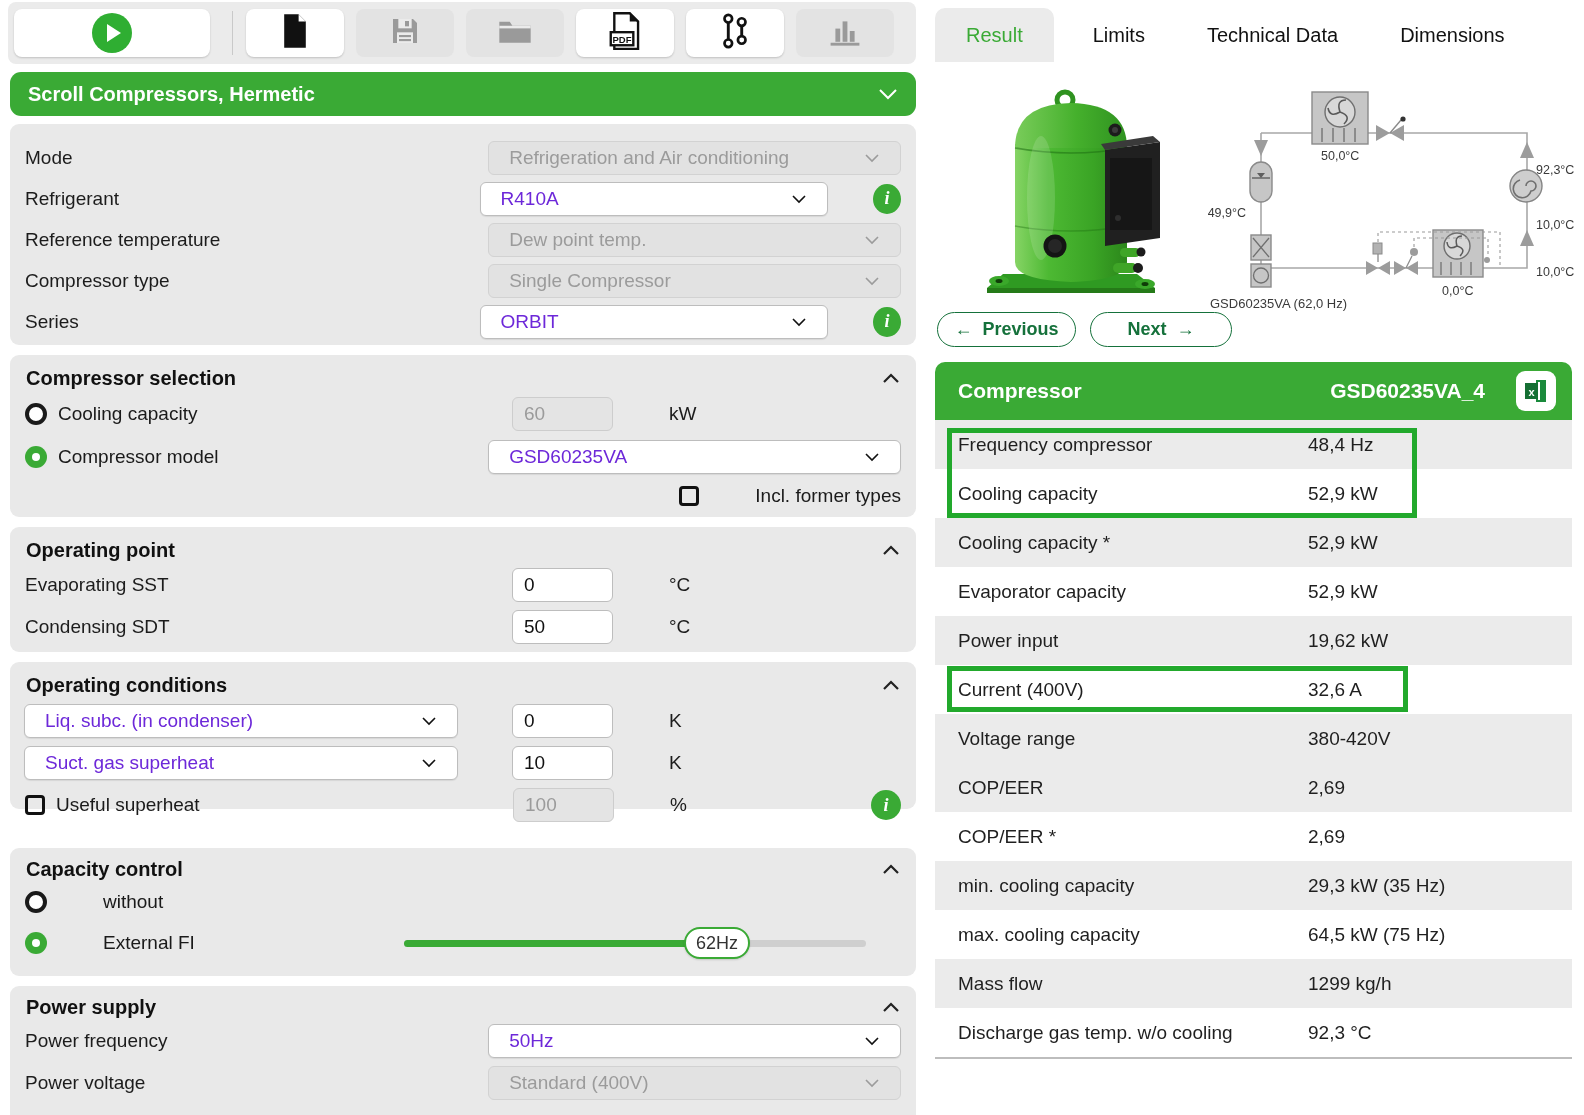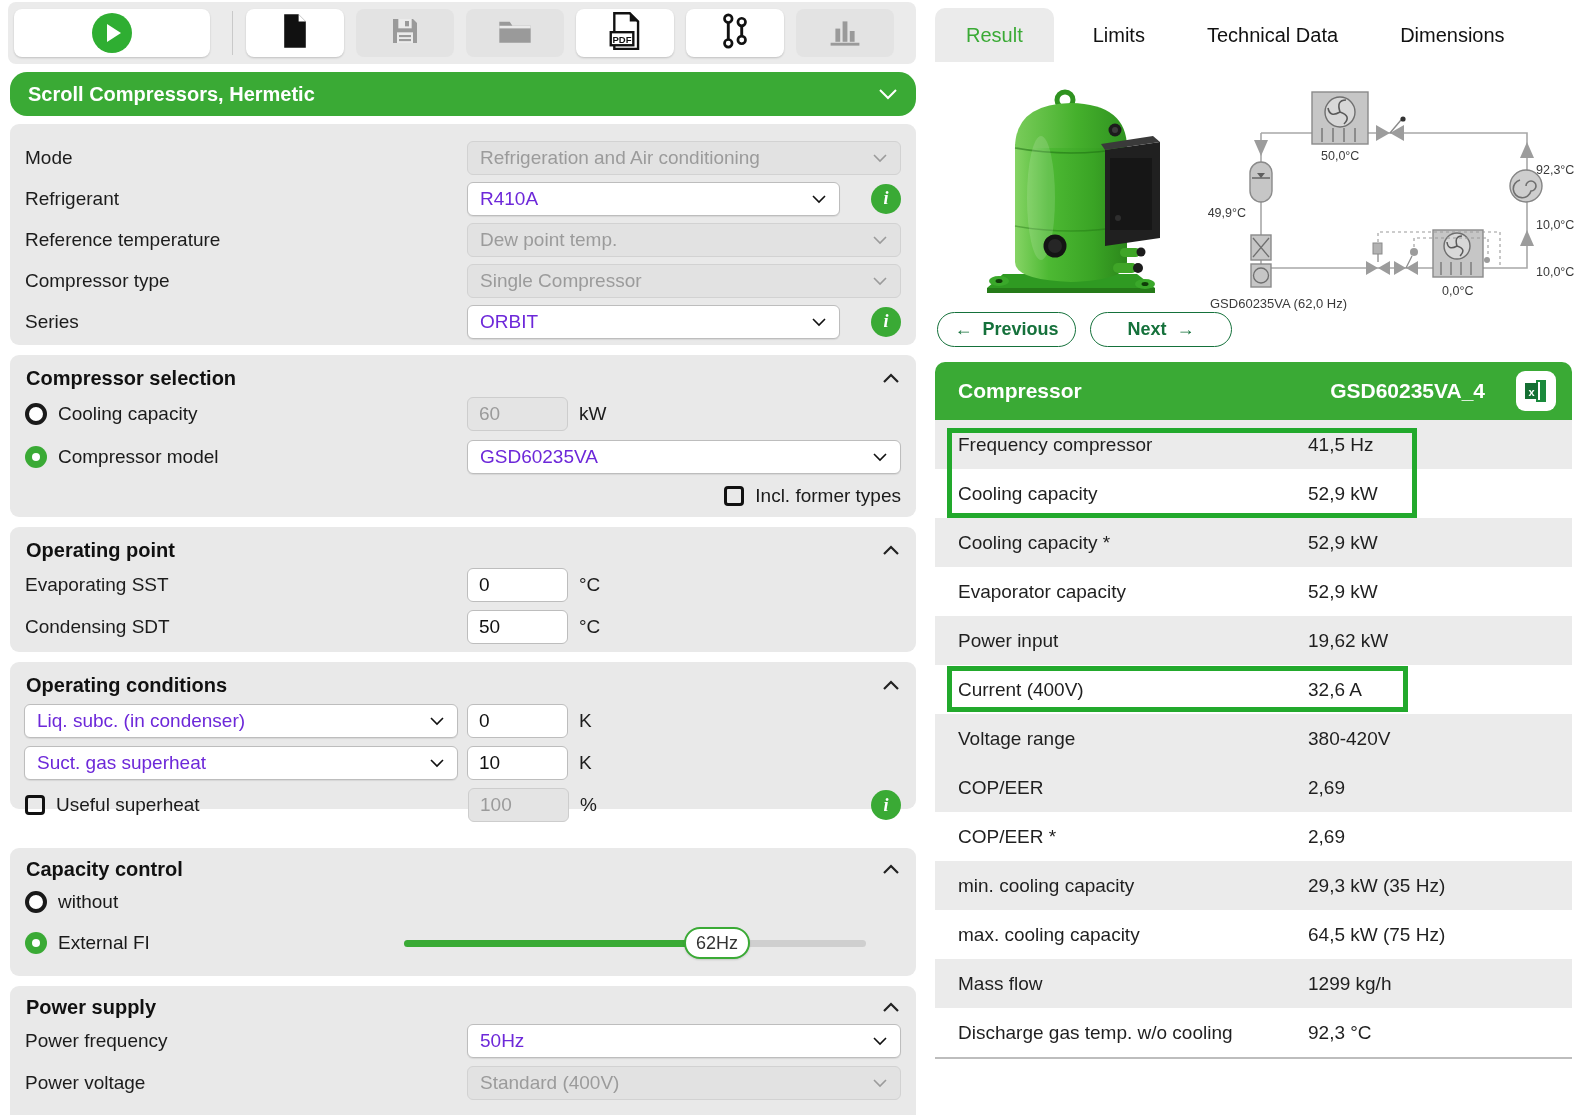--- a/index.html
+++ b/index.html
@@ -17,34 +17,34 @@
   .tbtn.off { background:#e3e3e3; color:#9a9a9a; }
   .tbtn.on  { color:#111; }
   #btn-run { width:196px; margin-left:6px; }
   .tdiv { width:1px; height:44px; background:#c9c9c9; margin:0 13px 0 22px; }
   .tbtn.sm { width:98px; margin-right:12px; }
   .playcirc { width:40px; height:40px; border-radius:50%; background:#2fae32; display:flex; align-items:center; justify-content:center; }
   .playtri { width:0; height:0; border-left:14px solid #fff; border-top:9px solid transparent; border-bottom:9px solid transparent; margin-left:4px; }
 
   
   #banner { position:absolute; left:10px; top:72px; width:906px; height:44px;
-            background:#3aaa35; border-radius:17px; display:flex; align-items:center;
+            background:#3aaa35; border-radius:11px; display:flex; align-items:center;
             color:#fff; font-weight:bold; font-size:20px; padding:1px 18px; }
   #banner .chev { margin-left:auto; }
 
   .section { position:absolute; left:10px; width:906px; background:#e9e9e9; border-radius:9px; }
   .sec-head { display:flex; align-items:center; padding:12px 16px 0 16px; }
   .sec-title { font-weight:bold; font-size:20px; color:#111; }
   .collapse { margin-left:auto; color:#222; cursor:pointer; }
 
-  .frow { display:flex; align-items:center; height:41px; padding:0 15px; }
+  .frow { display:flex; align-items:center; height:41px; padding:0 15px;gap:45px; }
   .flabel { width:442px; font-size:19px; color:#1c1c1c; }
 
   .sel { height:34px; border-radius:6px; display:flex; align-items:center;
-         padding:0 12px; font-size:19px; }
+         padding:0 20px; font-size:19px; }
   .sel .chev { margin-left:auto; }
   .sel.en { background:#fff; border:1px solid #bdbdbd; color:#6d28d9; box-shadow:0 1px 1px rgba(0,0,0,.08);}
   .sel.dis { background:#e2e2e2; border:1px solid #d2d2d2; color:#9b9b9b; }
   .w-full { width:434px; }
   .w-info { width:373px; }
   .w-cond { width:434px; }
 
   .inp { height:34px; width:101px; border-radius:6px; font-size:19px; padding:0 11px;
          display:flex; align-items:center; }
   .inp.en { background:#fff; border:1px solid #bdbdbd; color:#111; }
@@ -567,21 +567,21 @@
           <rect x="15" y="4" width="6" height="18" fill="#ffffff"></rect>
           <rect x="17" y="2" width="6" height="22" fill="#1a8a3c"></rect>
           <rect x="2" y="5" width="13" height="16" fill="#156f33"></rect>
           <text x="8.5" y="17.5" text-anchor="middle" font-size="11" font-weight="bold" fill="#fff" font-family="Liberation Sans,sans-serif">x</text>
         </svg>
       </div>
     </div>
     <div id="rows">
         <div class="rrow alt">
     <span class="lab">Frequency compressor</span>
-    <span class="val">41,5 Hz</span>
+    <span class="val">48,4 Hz</span>
   </div>
         <div class="rrow">
     <span class="lab">Cooling capacity</span>
     <span class="val">52,9 kW</span>
   </div>
         <div class="rrow alt">
     <span class="lab">Cooling capacity *</span>
     <span class="val">52,9 kW</span>
   </div>
         <div class="rrow">

